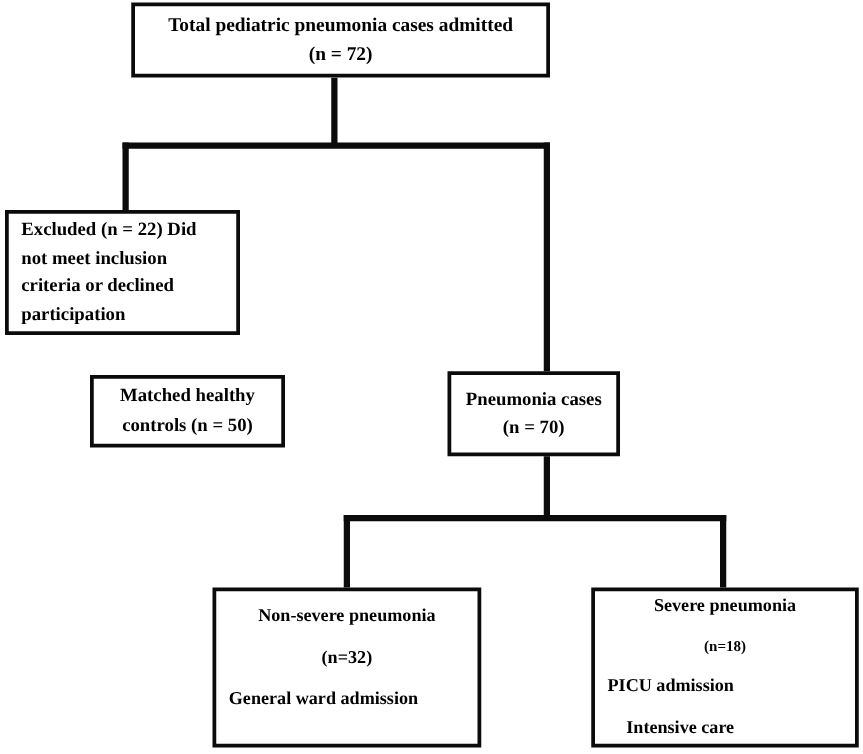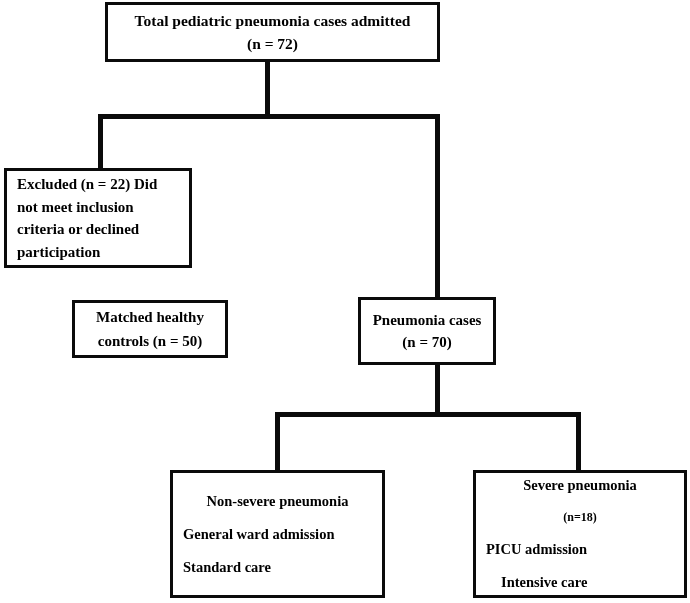--- a/index.html
+++ b/index.html
@@ -98,22 +98,22 @@
     <div class="line">controls (n = 50)</div>
   </div>
 
   <div class="node center" id="node-pneumonia" style="left:358px; top:297px; width:138px; height:68px;">
     <div class="line">Pneumonia cases</div>
     <div class="line">(n = 70)</div>
   </div>
 
   <div class="split-box" id="node-nonsevere" style="left:170px; top:470px; width:215px; height:128px;">
     <div class="l-center" style="font-size:14.5px; margin-bottom:16px;">Non-severe pneumonia</div>
+    <div class="l-center" style="font-size:14.5px; margin-bottom:16px;">(n=32)</div>
     <div class="l-left" style="font-size:14.5px; margin-bottom:16px;">General ward admission</div>
-    <div class="l-left" style="font-size:14.5px;">Standard care</div>
   </div>
 
   <div class="split-box" id="node-severe" style="left:473px; top:470px; width:214px; height:128px;">
     <div class="l-center" style="font-size:14.5px; margin-bottom:16px;">Severe pneumonia</div>
     <div class="l-center" style="font-size:12px; margin-bottom:16px;">(n=18)</div>
     <div class="l-left" style="font-size:14.5px; margin-bottom:16px;">PICU admission</div>
     <div class="l-left" style="font-size:14.5px;padding-left:25px;">Intensive care</div>
   </div>
 
 </div>

